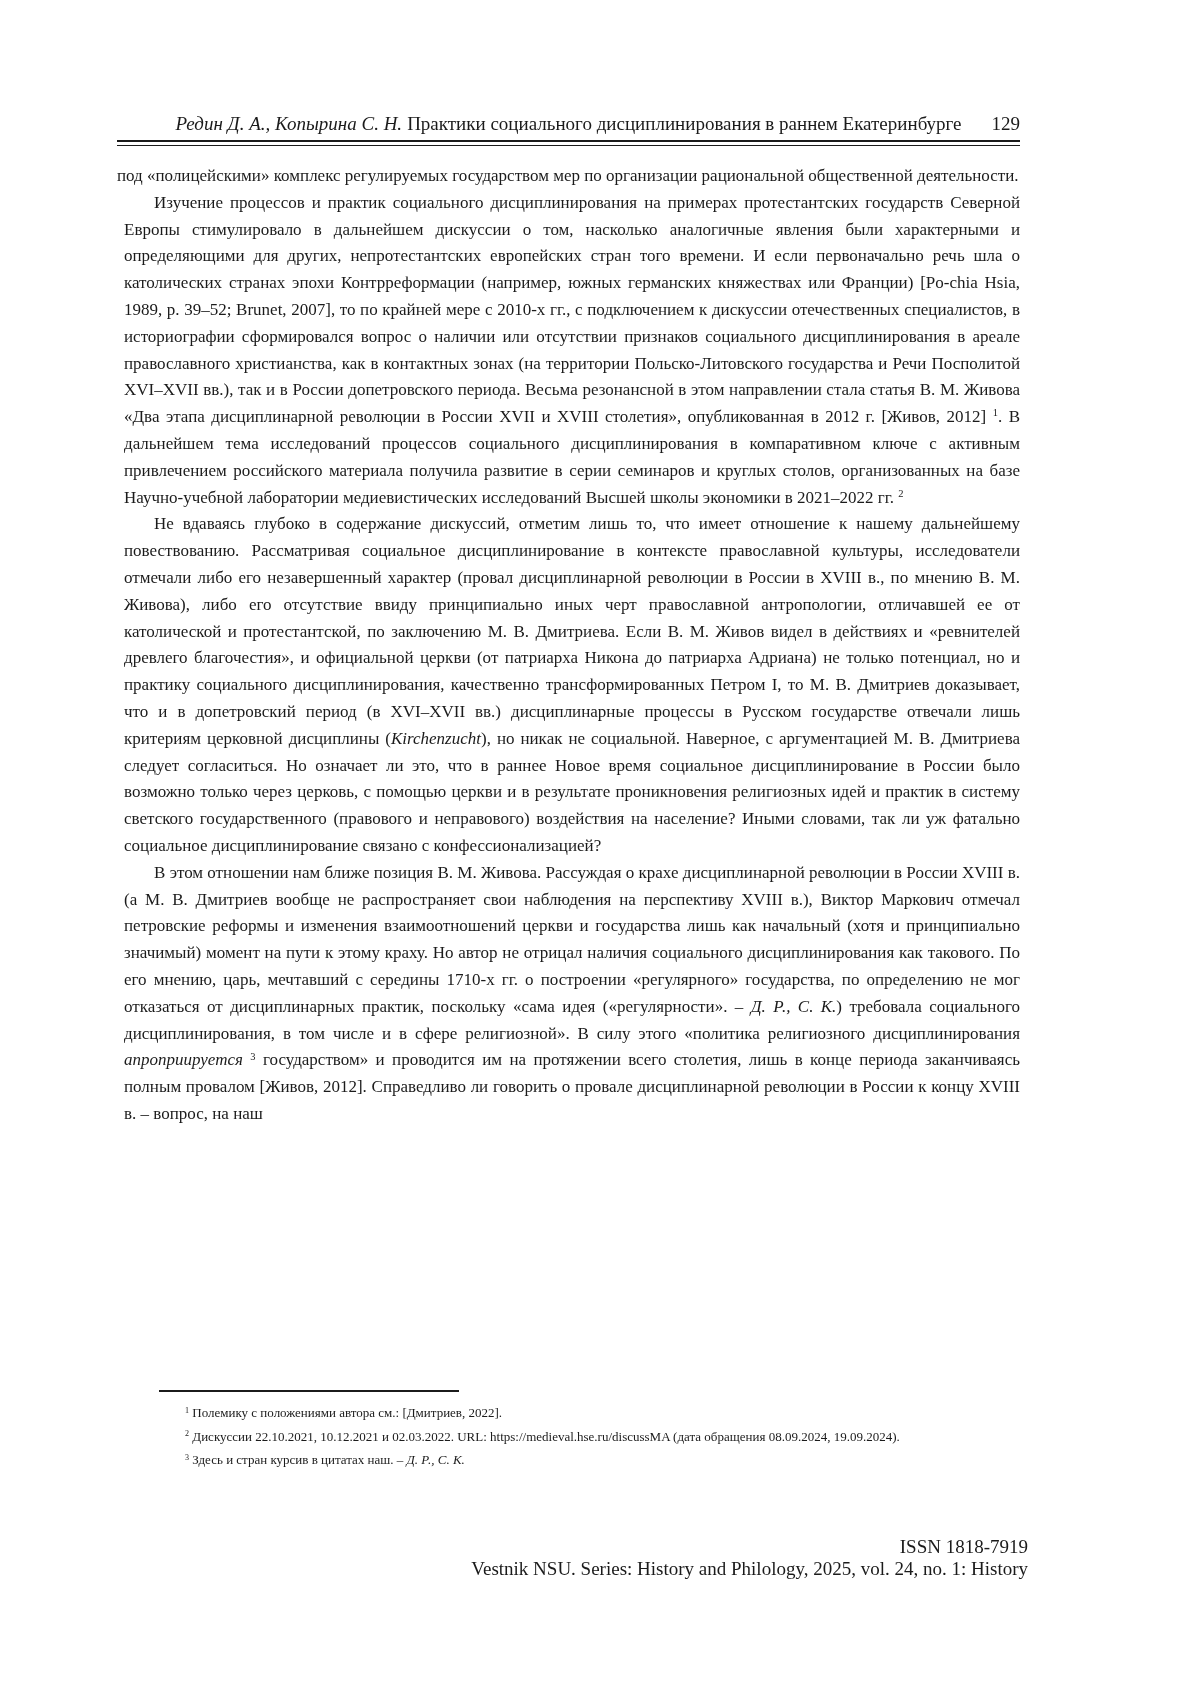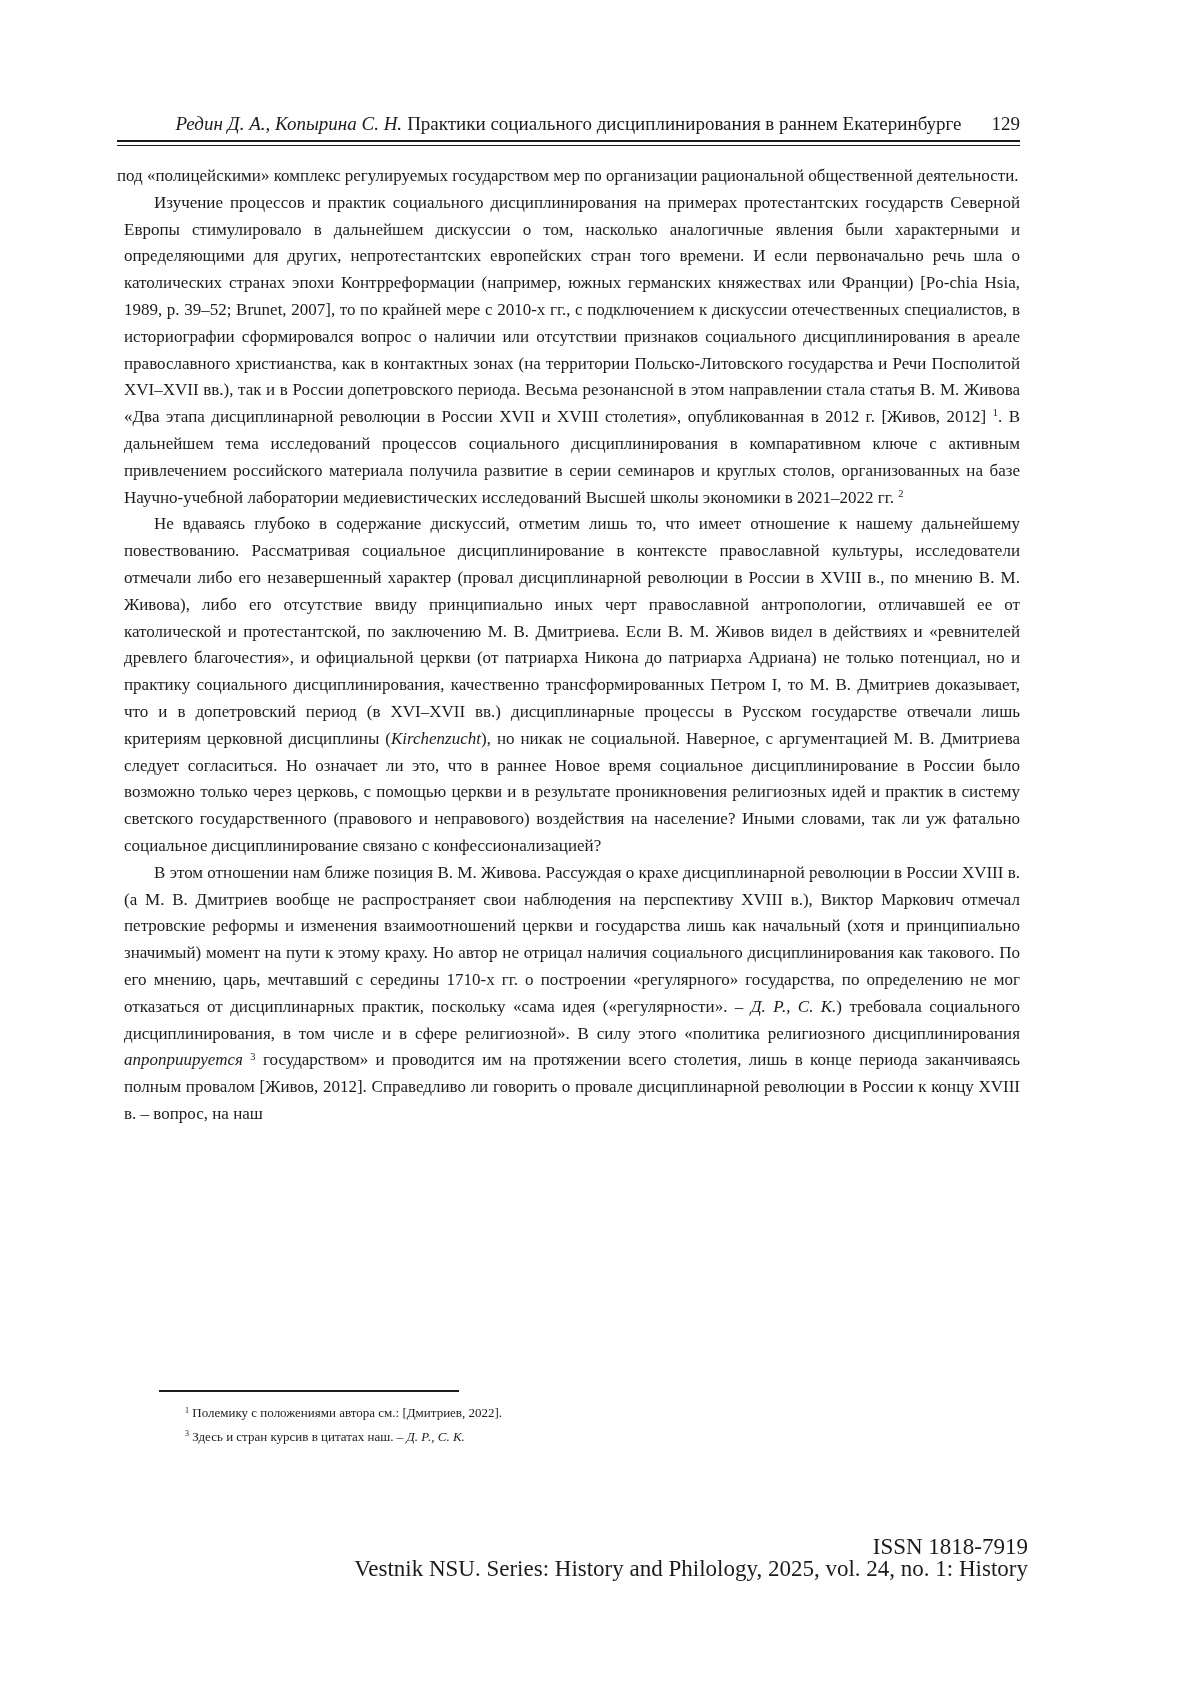--- a/index.html
+++ b/index.html
@@ -69,21 +69,21 @@
     width: 300px;
     border-top: 2px solid #1b1b1b;
     margin-bottom: 9px;
   }
   .footnote { text-indent: 26px; }
   .footer {
     position: absolute;
     right: 180px;
     top: 1536px;
     text-align: right;
-    font-size: 23px;
+    font-size: 19px;
     line-height: 21.5px;
     white-space: nowrap;
   }
 </style>
 </head>
 <body>
 
 <div class="page">
 
   <div class="content">
@@ -100,20 +100,21 @@
       <p class="para indent"><span>Изучение процессов и практик социального дисциплинирования на примерах протестантских государств Северной Европы стимулировало в дальнейшем дискуссии о том, насколько аналогичные явления были характерными и определяющими для других, непротестантских европейских стран того времени. И если первоначально речь шла о католических странах эпохи Контрреформации (например, южных германских княжествах или Франции) [Po-chia Hsia, 1989, p. 39–52; Brunet, 2007], то по крайней мере с 2010-х гг., с подключением к дискуссии отечественных специалистов, в историографии сформировался вопрос о наличии или отсутствии признаков социального дисциплинирования в ареале православного христианства, как в контактных зонах (на территории Польско-Литовского государства и Речи Посполитой XVI–XVII вв.), так и в России допетровского периода. Весьма резонансной в этом направлении стала статья В. М. Живова «Два этапа дисциплинарной революции в России XVII и XVIII столетия», опубликованная в 2012 г. [Живов, 2012] </span><sup>1</sup><span>. В дальнейшем тема исследований процессов социального дисциплинирования в компаративном ключе с активным привлечением российского материала получила развитие в серии семинаров и круглых столов, организованных на базе Научно-учебной лаборатории медиевистических исследований Высшей школы экономики в 2021–2022 гг. </span><sup>2</sup></p>
       <p class="para indent"><span>Не вдаваясь глубоко в содержание дискуссий, отметим лишь то, что имеет отношение к нашему дальнейшему повествованию. Рассматривая социальное дисциплинирование в контексте православной культуры, исследователи отмечали либо его незавершенный характер (провал дисциплинарной революции в России в XVIII в., по мнению В. М. Живова), либо его отсутствие ввиду принципиально иных черт православной антропологии, отличавшей ее от католической и протестантской, по заключению М. В. Дмитриева. Если В. М. Живов видел в действиях и «ревнителей древлего благочестия», и официальной церкви (от патриарха Никона до патриарха Адриана) не только потенциал, но и практику социального дисциплинирования, качественно трансформированных Петром I, то М. В. Дмитриев доказывает, что и в допетровский период (в XVI–XVII вв.) дисциплинарные процессы в Русском государстве отвечали лишь критериям церковной дисциплины (</span><i>Kirchenzucht</i><span>), но никак не социальной. Наверное, с аргументацией М. В. Дмитриева следует согласиться. Но означает ли это, что в раннее Новое время социальное дисциплинирование в России было возможно только через церковь, с помощью церкви и в результате проникновения религиозных идей и практик в систему светского государственного (правового и неправового) воздействия на население? Иными словами, так ли уж фатально социальное дисциплинирование связано с конфессионализацией?</span></p>
       <p class="para indent"><span>В этом отношении нам ближе позиция В. М. Живова. Рассуждая о крахе дисциплинарной революции в России XVIII в. (а М. В. Дмитриев вообще не распространяет свои наблюдения на перспективу XVIII в.), Виктор Маркович отмечал петровские реформы и изменения взаимоотношений церкви и государства лишь как начальный (хотя и принципиально значимый) момент на пути к этому краху. Но автор не отрицал наличия социального дисциплинирования как такового. По его мнению, царь, мечтавший с середины 1710-х гг. о построении «регулярного» государства, по определению не мог отказаться от дисциплинарных практик, поскольку «сама идея («регулярности». </span><i>– Д. Р., С. К.</i><span>) требовала социального дисциплинирования, в том числе и в сфере религиозной». В силу этого «политика религиозного дисциплинирования </span><i>апроприируется </i><sup>3</sup><span> государством» и проводится им на протяжении всего столетия, лишь в конце периода заканчиваясь полным провалом [Живов, 2012]. Справедливо ли говорить о провале дисциплинарной революции в России к концу XVIII в. – вопрос, на наш</span></p>
     </div>
 
   </div>
 
   <div class="footnotes">
     <div class="fn-rule"></div>
     <p class="footnote"><sup>1</sup><span> Полемику с положениями автора см.: [Дмитриев, 2022].</span></p>
+    <p class="footnote"><sup>2</sup><span> Дискуссии 22.10.2021, 10.12.2021 и 02.03.2022. URL: https://medieval.hse.ru/discussMA (дата обращения 08.09.2024, 19.09.2024).</span></p>
     <p class="footnote"><sup>3</sup><span> Здесь и стран курсив в цитатах наш. – </span><i>Д. Р., С. К.</i></p>
   </div>
 
   <div class="footer">
     <div>ISSN 1818-7919</div>
     <div>Vestnik NSU. Series: History and Philology, 2025, vol. 24, no. 1: History</div>
   </div>
 
 </div>
 

